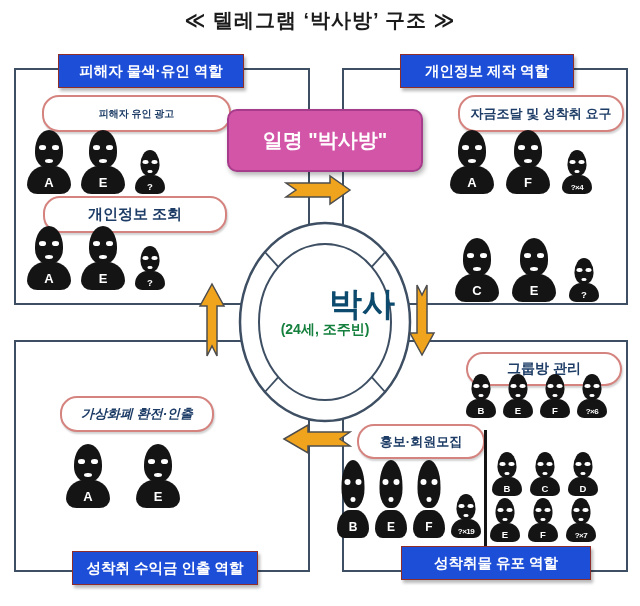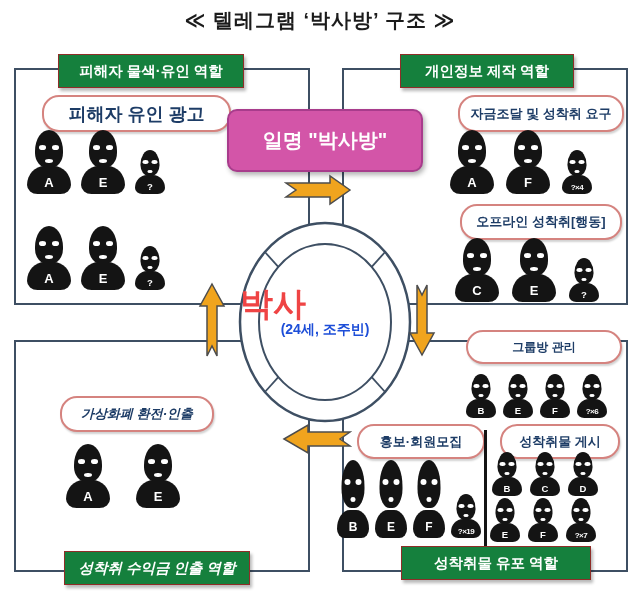--- a/index.html
+++ b/index.html
@@ -11,44 +11,44 @@
   
   .title{
     left:0;top:7px;width:640px;text-align:center;
     font-size:20px;font-weight:bold;color:#1b1b1b;letter-spacing:1px;
   }
   
   .qbox{border:2.5px solid #3e4f63;background:transparent;z-index:1;}
   
   .role{
     display:flex;align-items:center;justify-content:center;
-    background:#15803d;border:1.5px solid #8f2d28;color:#fff;
+    background:#1d4ed8;border:1.5px solid #8f2d28;color:#fff;
     font-size:14.5px;font-weight:bold;z-index:6;
     box-shadow:2px 3px 3px rgba(0,0,0,0.28);white-space:nowrap;
   }
   
   .alias{
     display:flex;align-items:center;justify-content:center;
     background:#d355a8;border:2px solid #a83c8c;border-radius:10px;
     color:#fff;font-size:20px;font-weight:bold;z-index:5;
     box-shadow:2px 3px 5px rgba(0,0,0,0.3);white-space:nowrap;
   }
   
   .pill{
     display:flex;align-items:center;justify-content:center;
     background:#fff;border:2px solid #d5837f;border-radius:17px;
     color:#1d3c66;font-size:13.5px;font-weight:bold;z-index:4;
     box-shadow:1px 2px 2px rgba(0,0,0,0.18);white-space:nowrap;
   }
   
   .hub-svg{z-index:3;}
-  .hub-name{left:240px;top:282px;width:140px;text-align:left;
-    font-size:33px;font-weight:bold;color:#ef4444;z-index:4;}
+  .hub-name{left:255px;top:282px;width:140px;text-align:right;
+    font-size:33px;font-weight:bold;color:#0c4a6e;z-index:4;}
   .hub-detail{left:245px;top:321px;width:160px;text-align:center;
-    font-size:14px;font-weight:bold;color:#1d4ed8;z-index:4;}
+    font-size:14px;font-weight:bold;color:#15803d;z-index:4;}
   
   .arrow{z-index:7;}
   
   .fig-row{display:flex;align-items:flex-end;z-index:4;}
   .fig{position:relative;flex:0 0 auto;}
   .fig .head{position:absolute;top:0;left:50%;transform:translateX(-50%);
     background:#141414;border-radius:50% 50% 44% 44% / 55% 55% 40% 40%;}
   .fig .eye{position:absolute;top:39%;width:27%;height:13%;background:#fff;border-radius:50%;}
   .fig .eye.l{left:13%;} .fig .eye.r{right:13%;}
   .fig .mouth{position:absolute;bottom:13%;left:37%;width:26%;height:10%;background:#fff;border-radius:50%;}
@@ -84,30 +84,29 @@
     <line x1="48.3" y1="52.8" x2="34.9" y2="38" stroke="#3e4f63" stroke-width="1.8"></line>
     <line x1="141.7" y1="52.8" x2="155.1" y2="38" stroke="#3e4f63" stroke-width="1.8"></line>
   </svg>
   <div class="abs hub-name">박사</div>
   <div class="abs hub-detail">(24세, 조주빈)</div>
 
   <div class="abs alias" style="left:227px;top:109px;width:192px;height:59px;">일명 "박사방"</div>
 
   <div class="abs role" style="left:58px;top:54px;width:184px;height:32px;">피해자 물색·유인 역할</div>
   <div class="abs role" style="left:400px;top:54px;width:172px;height:32px;">개인정보 제작 역할</div>
-  <div class="abs role" style="left:64px;top:551px;width:184px;height:32px;font-style:italic;">성착취 수익금 인출 역할</div>
+  <div class="abs role" style="left:72px;top:551px;width:184px;height:32px;">성착취 수익금 인출 역할</div>
   <div class="abs role" style="left:401px;top:546px;width:188px;height:32px;">성착취물 유포 역할</div>
 
-  <div class="abs pill" style="left:42px;top:95px;width:185px;height:33px;font-size:18px;">피해자 유인 광고</div>
+  <div class="abs pill" style="left:42px;top:95px;width:185px;height:33px;font-size:10px;">피해자 유인 광고</div>
+  <div class="abs pill" style="left:43px;top:196px;width:180px;height:33px;font-size:15px;">개인정보 조회</div>
   <div class="abs pill" style="left:458px;top:95px;width:162px;height:33px;font-size:13px;">자금조달 및 성착취 요구</div>
-  <div class="abs pill" style="left:460px;top:204px;width:158px;height:32px;font-size:13px;">오프라인 성착취[행동]</div>
   <div class="abs pill" style="left:60px;top:396px;width:150px;height:32px;font-size:13px;font-style:italic;">가상화폐 환전·인출</div>
-  <div class="abs pill" style="left:466px;top:330px;width:152px;height:30px;font-size:12px;">그룹방 관리</div>
+  <div class="abs pill" style="left:466px;top:352px;width:152px;height:30px;font-size:14px;">그룹방 관리</div>
   <div class="abs pill" style="left:357px;top:424px;width:124px;height:31px;font-size:13px;">홍보·회원모집</div>
-  <div class="abs pill" style="left:500px;top:424px;width:116px;height:31px;font-size:13px;">성착취물 게시</div>
 
   <svg class="abs arrow" style="left:284px;top:174px;" width="68" height="32" viewBox="0 0 68 32">
     <polygon points="66,16 46,2 46,9 2,9 12,16 2,23 46,23 46,30" fill="#f0a41e" stroke="#4d4d4d" stroke-width="1.5"></polygon>
   </svg>
   <svg class="abs arrow" style="left:408px;top:283px;" width="28" height="74" viewBox="0 0 28 74">
     <polygon points="14,72 2,50 9,50 9,2 14,12 19,2 19,50 26,50" fill="#f0a41e" stroke="#4d4d4d" stroke-width="1.5"></polygon>
   </svg>
   <svg class="abs arrow" style="left:282px;top:421px;" width="70" height="36" viewBox="0 0 70 36">
     <polygon points="2,18 26,4 26,11 68,11 58,18 68,25 26,25 26,32" fill="#f0a41e" stroke="#4d4d4d" stroke-width="1.5"></polygon>
   </svg>

